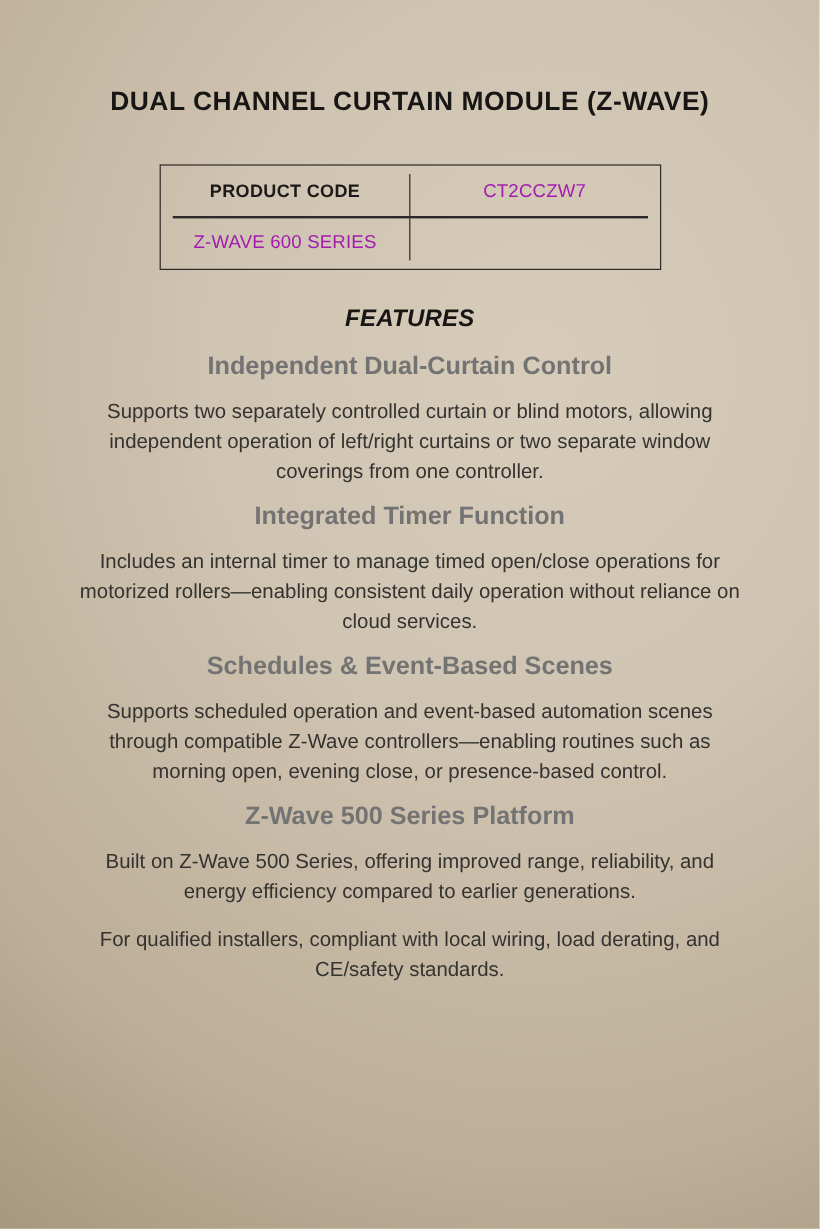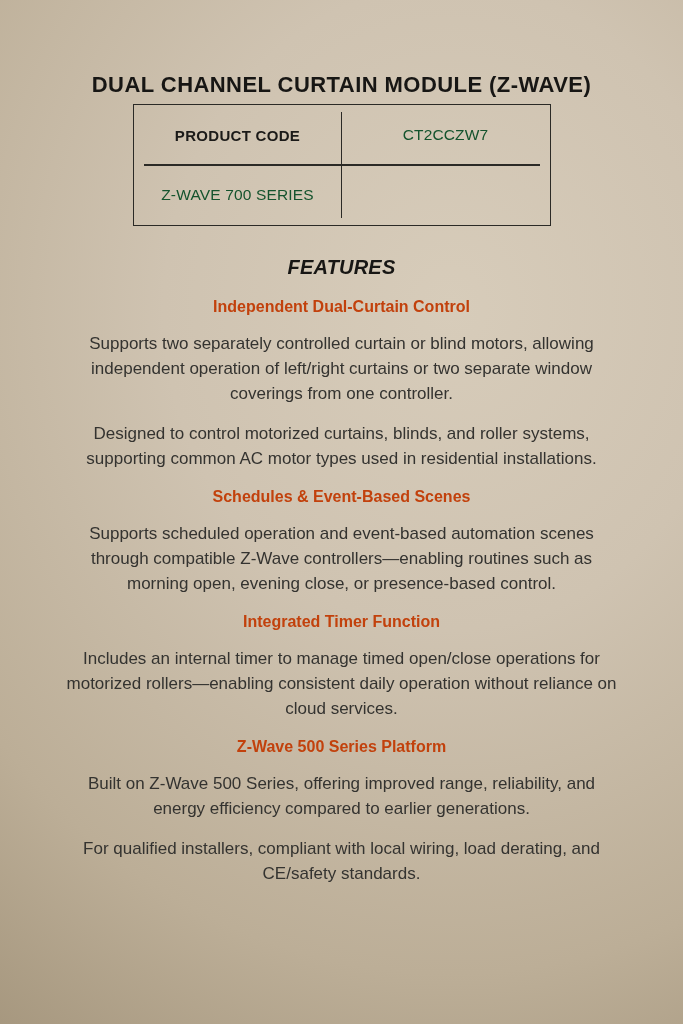--- a/index.html
+++ b/index.html
@@ -32,41 +32,41 @@
     line-height: 30px;
     font-weight: bold;
     letter-spacing: 0.02em;
     color: #171614;
     margin: 0;
   }
   .spec-table {
     position: relative;
     box-sizing: border-box;
     width: 418px;
-    height: 122px;
-    margin: 4px auto 0;
+    height: 88px;
+    margin: 37px auto 0;
     border: 1.6px solid #2b2a26;
     display: grid;
     grid-template-columns: 1fr 1fr;
     grid-template-rows: 1fr 1fr;
   }
   .spec-table .cell {
     display: flex;
     align-items: center;
     justify-content: center;
   }
   .spec-table .head {
     font-weight: bold;
     font-size: 15px;
     letter-spacing: 0.02em;
     color: #1b1a18;
   }
   .spec-table .val {
     font-size: 15.5px;
-    color: #14532d;
+    color: #a21caf;
     letter-spacing: 0.01em;
   }
   .v-divider {
     position: absolute;
     left: 50%;
     top: 7px;
     bottom: 7px;
     width: 1.6px;
     margin-left: -0.8px;
     background: #2b2a26;
@@ -83,24 +83,24 @@
   .features-title {
     font-size: 20px;
     line-height: 26px;
     font-weight: bold;
     color: #171614;
     margin: 28px 0 16px;
     letter-spacing: 0.01em;
     font-style: italic;
   }
   .feature-title {
-    font-size: 16px;
+    font-size: 21px;
     line-height: 22px;
     font-weight: bold;
-    color: #c2410c;
+    color: #737373;
     margin: 0 0 13px;
   }
   .feature-body {
     font-size: 17px;
     line-height: 25px;
     color: #343330;
     max-width: 552px;
     margin: 0 auto 15px;
   }
 </style>
@@ -109,44 +109,43 @@
 
 <div class="page">
 
   <h1 class="title">DUAL CHANNEL CURTAIN MODULE (Z-WAVE)</h1>
 
   <div class="spec-table">
     <div class="v-divider"></div>
     <div class="h-divider"></div>
     <div class="cell head">PRODUCT CODE</div>
     <div class="cell val">CT2CCZW7</div>
-    <div class="cell val">Z-WAVE 700 SERIES</div>
+    <div class="cell val">Z-WAVE 600 SERIES</div>
   </div>
 
   <h2 class="features-title">FEATURES</h2>
 
   <div>
 
     <div>
       <h3 class="feature-title">Independent Dual-Curtain Control</h3>
       <p class="feature-body">Supports two separately controlled curtain or blind motors, allowing independent operation of left/right curtains or two separate window coverings from one controller.</p>
     </div>
 
     <div>
-      <p class="feature-body">Designed to control motorized curtains, blinds, and roller systems, supporting common AC motor types used in residential installations.</p>
+    </div>
+
+    <div>
+      <h3 class="feature-title">Integrated Timer Function</h3>
+      <p class="feature-body">Includes an internal timer to manage timed open/close operations for motorized rollers—enabling consistent daily operation without reliance on cloud services.</p>
     </div>
 
     <div>
       <h3 class="feature-title">Schedules &amp; Event-Based Scenes</h3>
       <p class="feature-body">Supports scheduled operation and event-based automation scenes through compatible Z-Wave controllers—enabling routines such as morning open, evening close, or presence-based control.</p>
-    </div>
-
-    <div>
-      <h3 class="feature-title">Integrated Timer Function</h3>
-      <p class="feature-body">Includes an internal timer to manage timed open/close operations for motorized rollers—enabling consistent daily operation without reliance on cloud services.</p>
     </div>
 
     <div>
       <h3 class="feature-title">Z-Wave 500 Series Platform</h3>
       <p class="feature-body">Built on Z-Wave 500 Series, offering improved range, reliability, and energy efficiency compared to earlier generations.</p>
     </div>
 
     <div>
       <p class="feature-body">For qualified installers, compliant with local wiring, load derating, and CE/safety standards.</p>
     </div>

